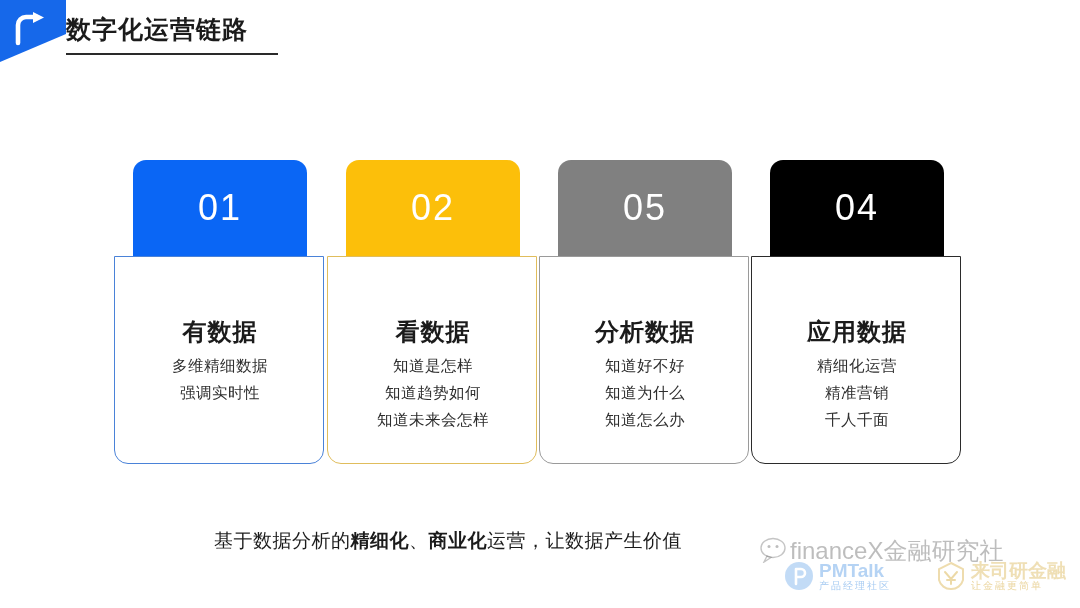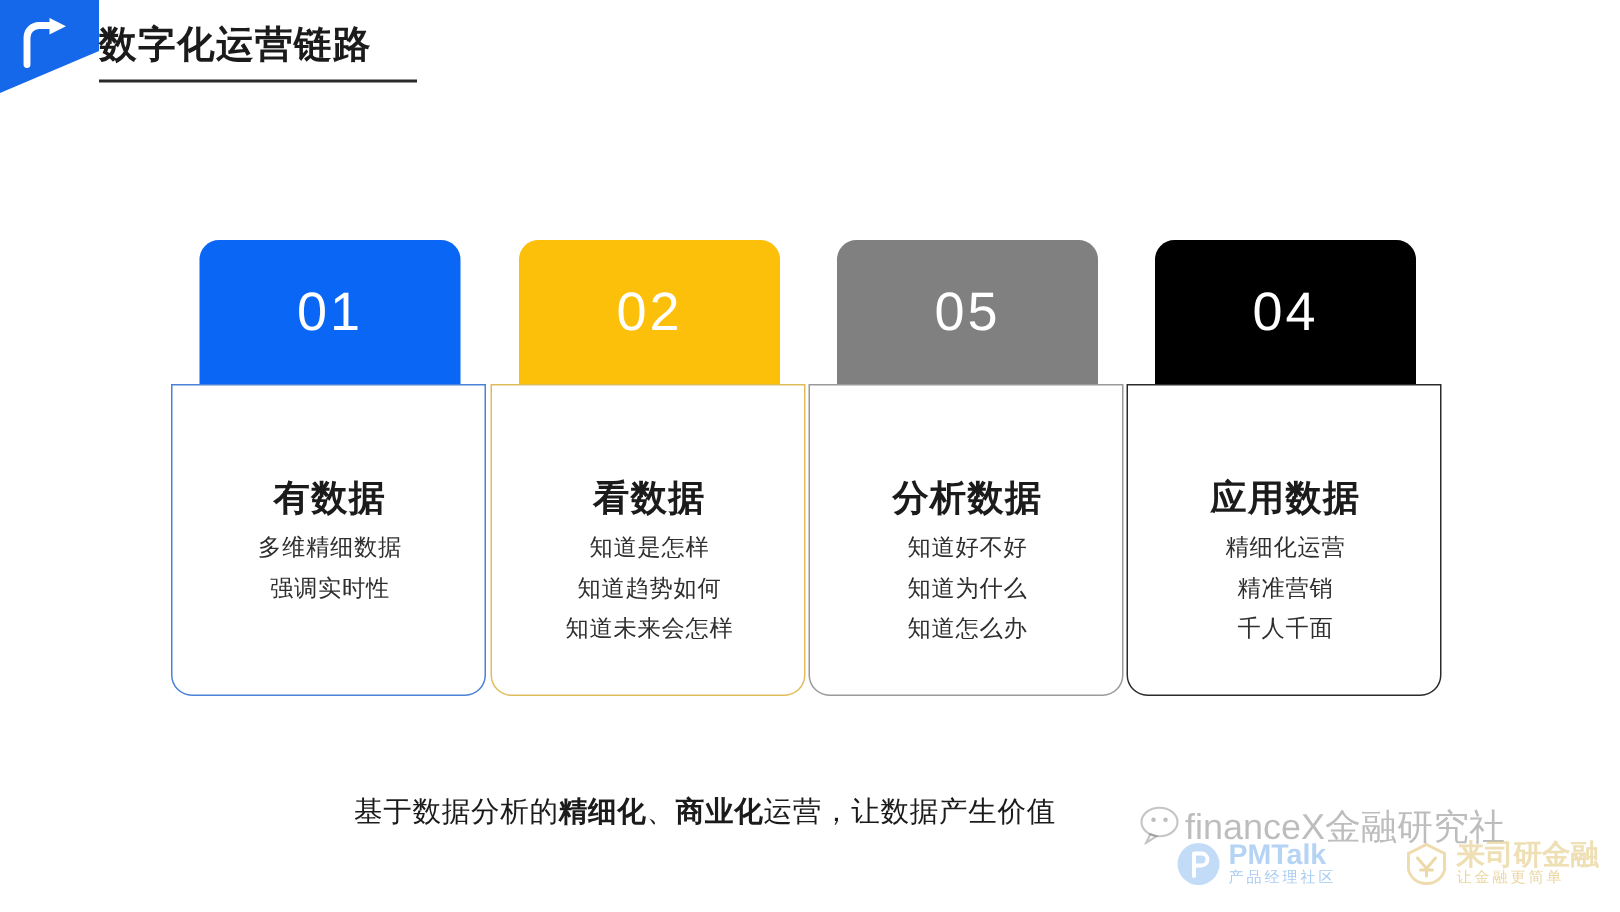--- a/index.html
+++ b/index.html
@@ -151,21 +151,20 @@
   .caption {
     position: absolute;
     left: 0;
     top: 528px;
     width: 896px;
     text-align: center;
     font-size: 19px;
     color: #1b1b1b;
     letter-spacing: 0.5px;
     white-space: nowrap;
-    margin-left: 22px;
   }
   .caption b { font-weight: bold; }
 
   
   .watermark {
     position: absolute;
     left: 760px;
     top: 533px;
     width: 320px;
     height: 75px;

